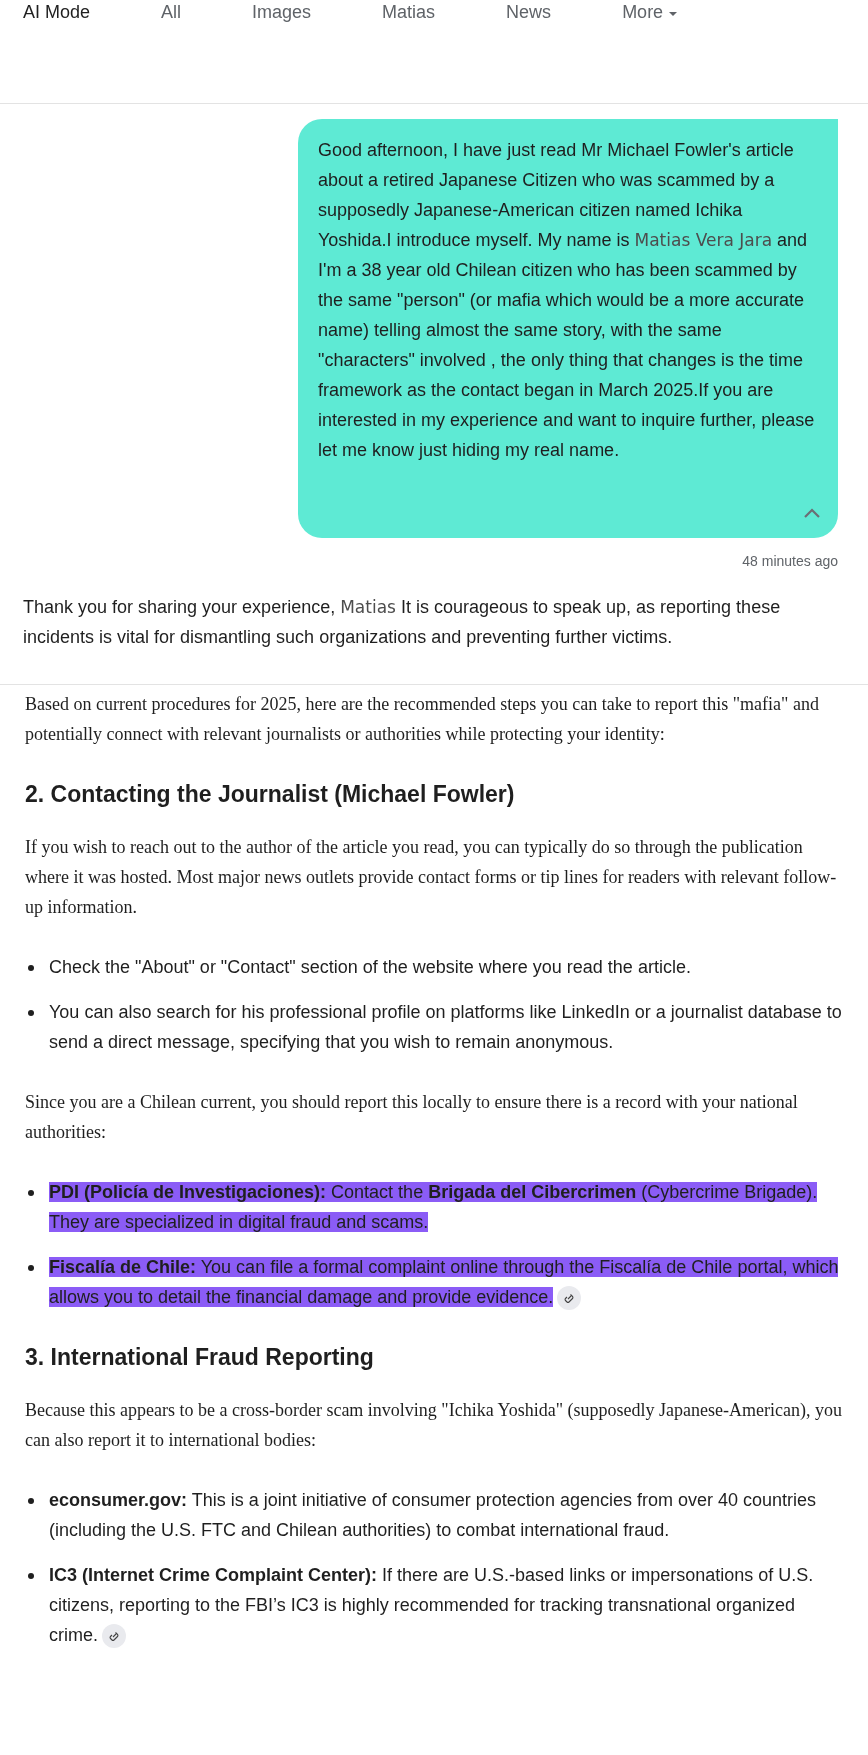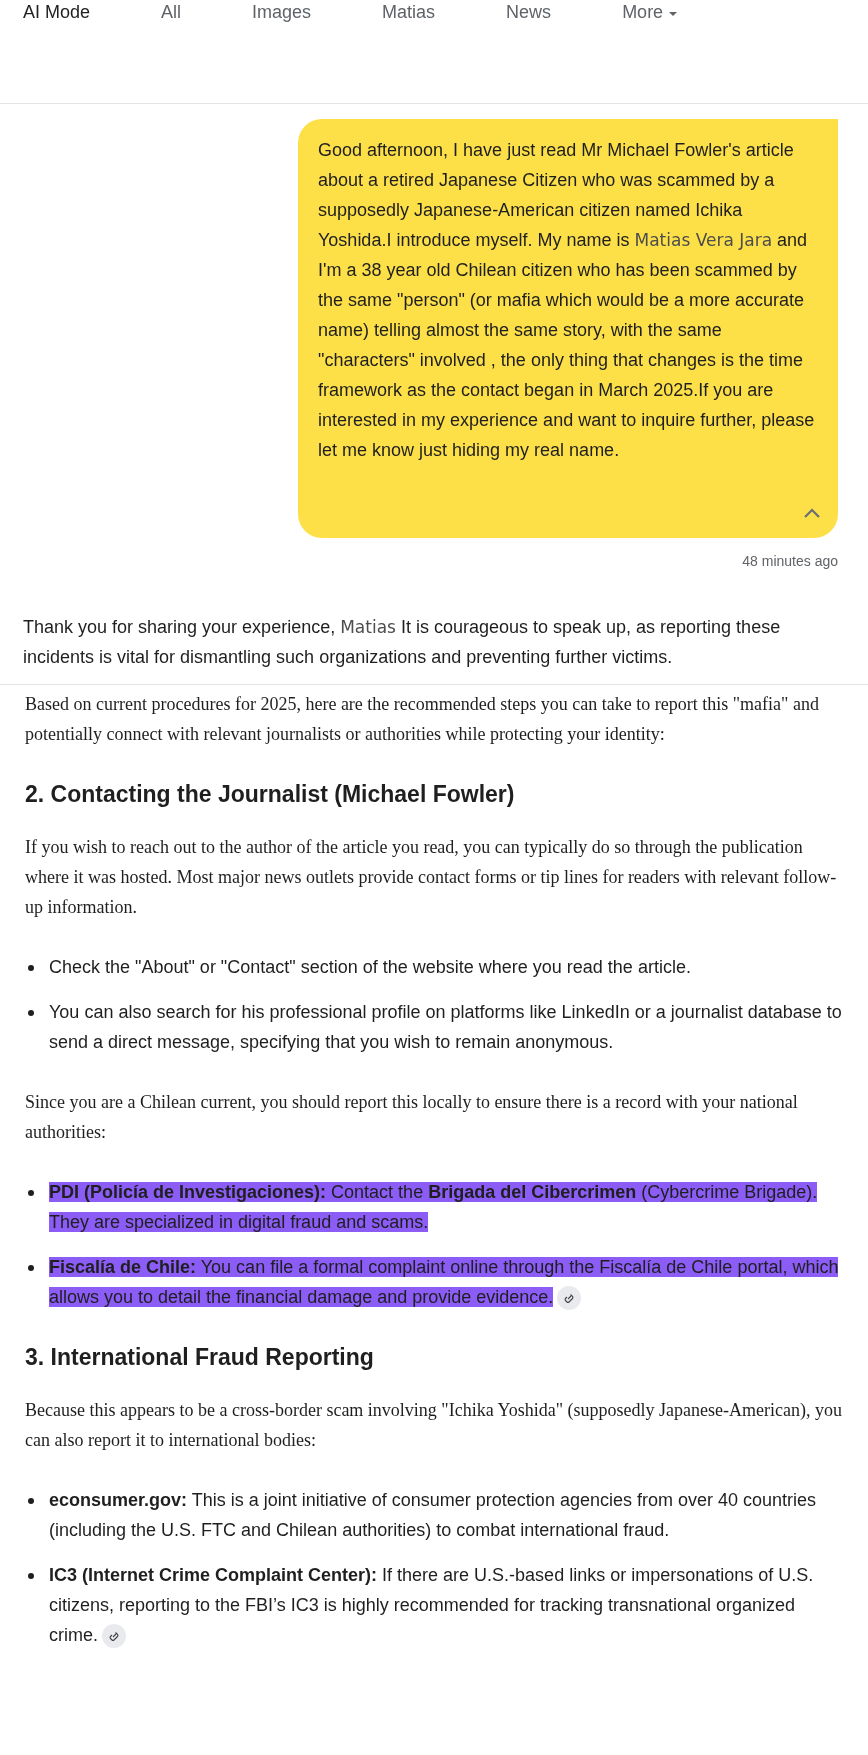--- a/index.html
+++ b/index.html
@@ -37,21 +37,21 @@
     border-top: 4px solid #5f6368;
     margin-left: 6px;
     margin-top: 2px;
   }
   .user-bubble {
     position: absolute;
     left: 298px;
     top: 119px;
     width: 540px;
     height: 419px;
-    background: #fde047;
+    background: #5eead4;
     border-radius: 24px 0 24px 24px;
     padding: 16px 20px 0 20px;
     font-size: 18px;
     line-height: 30px;
     color: #1f1f1f;
   }
   .user-bubble .name-token {
     color: #4d4d4d;
     font-family: "DejaVu Sans", sans-serif;
     font-size: 17px;
@@ -67,21 +67,21 @@
   .timestamp {
     position: absolute;
     right: 30px;
     top: 553px;
     font-size: 14px;
     color: #5f6368;
   }
   .thanks {
     position: absolute;
     left: 23px;
-    top: 612px;
+    top: 592px;
     width: 820px;
     font-size: 18px;
     line-height: 30px;
   }
   .thanks .name-token {
     color: #4d4d4d;
     font-family: "DejaVu Sans", sans-serif;
     font-size: 17px;
   }
   .divider {

